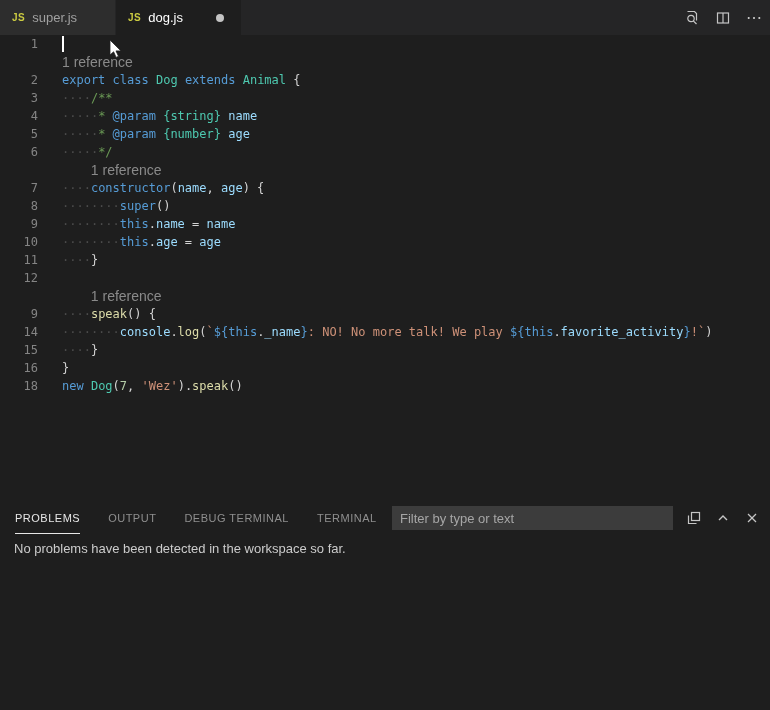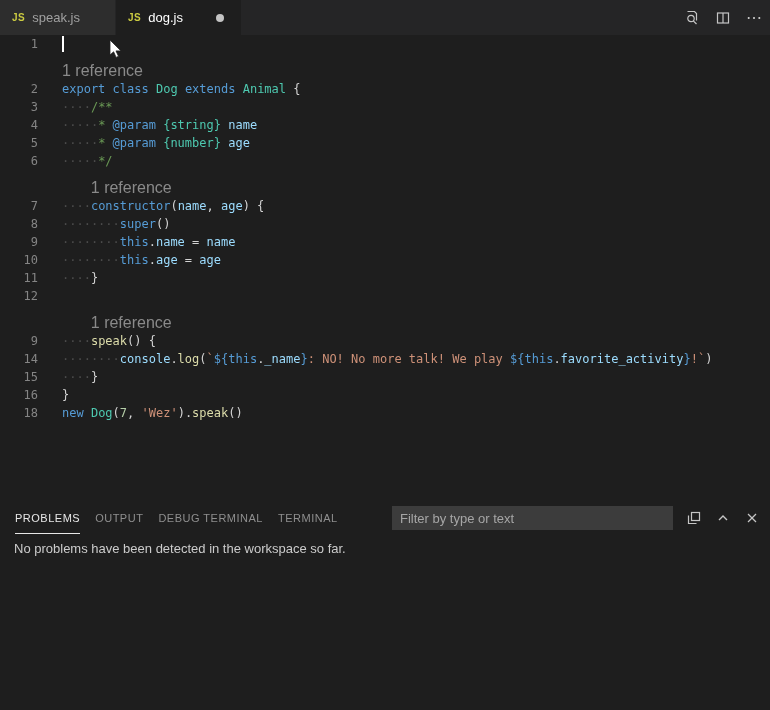--- a/index.html
+++ b/index.html
@@ -41,30 +41,29 @@
   
   .editor-rows { position:absolute; top:35px; left:0; right:0; }
   .code-row {
     display:flex; height:18px; line-height:18px; white-space:pre;
     font-family:"DejaVu Sans Mono", monospace; font-size:12px;
   }
   .ln { width:38px; text-align:right; color: var(--line-number, #858585); flex:none; }
   .code { padding-left:24px; position:relative; color:#d4d4d4;text-align:right; }
   .caret { position:absolute; left:24px; top:1px; width:2px; height:16px; background:#ffffff; }
   .lens-row {
-    height:18px; line-height:18px; font-size:16px;
+    height:18px; line-height:18px; font-size:14px;
     color: var(--codelens, #8a8a8a); font-family:"Liberation Sans", sans-serif;
     cursor:pointer;
-    margin-top:9px;
   }
 
   
   .panel { position:absolute; top:502px; left:0; right:0; bottom:0; background: var(--editor-bg, #1e1e1e); }
   .panel-header { height:32px; display:flex; align-items:center; padding:0 10px 0 15px; }
-  .panel-tabs { display:flex; gap:15px; align-items:stretch; height:100%; }
+  .panel-tabs { display:flex; gap:28px; align-items:stretch; height:100%; }
   .panel-tab {
     font-size:11px; letter-spacing:0.5px; color:#8f8f8f; cursor:pointer;
     display:flex; align-items:center; border-bottom:1px solid transparent;
   }
   .panel-tab.active { color:#e7e7e7; border-bottom-color:#e7e7e7; }
   .filter-input {
     margin-left:auto; width:281px; height:24px;
     background: var(--panel-input-bg, #3c3c3c); border:none; outline:none;
     color:#eab308; font-size:13px; padding:0 8px;
     font-family:"Liberation Sans", sans-serif;
@@ -75,21 +74,21 @@
 
   
   .mouse { position:absolute; left:109px; top:40px; pointer-events:none; z-index:10; }
 </style>
 </head>
 <body>
 
 <div class="tabbar">
   <div class="tab" style="width:116px">
     <span class="js-badge">JS</span>
-    <span>speak.js</span>
+    <span>super.js</span>
   </div>
   <div class="tab active" style="width:126px">
     <span class="js-badge">JS</span>
     <span>dog.js</span>
     <span class="mod-dot"></span>
   </div>
   <div class="tab-actions">
     <span class="icon-btn">
       <svg width="16" height="16" viewBox="0 0 16 16" fill="none" stroke="#c5c5c5" stroke-width="1.2">
         <path d="M3.5 1.5 h7 l2 2 v7"></path>

